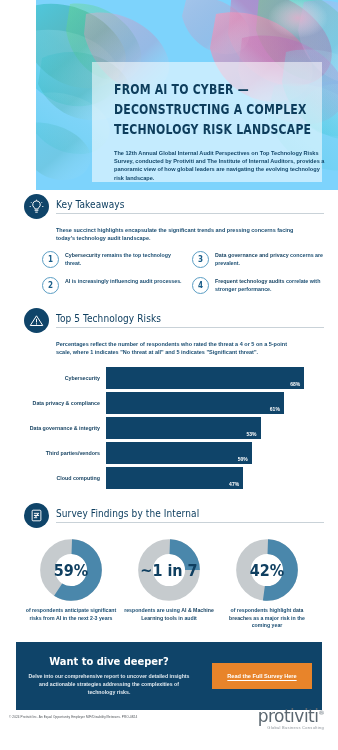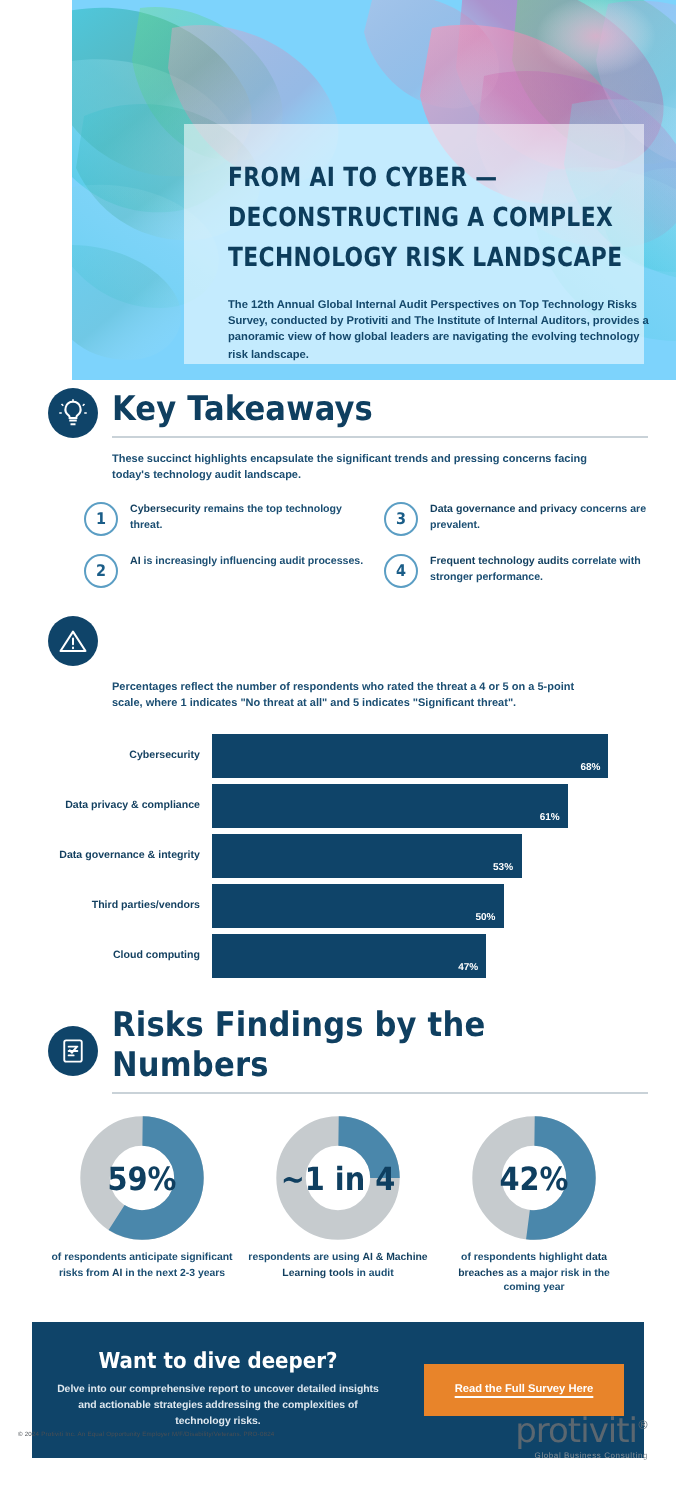--- a/index.html
+++ b/index.html
@@ -30,21 +30,21 @@
   .section { position: relative; padding: 0 14px; }
   .sec-head { display: flex; align-items: center; gap: 7px; margin-left: 10px; }
   .sec-icon {
     width: 25px; height: 25px; border-radius: 50%;
     background: #0f4469; flex: 0 0 25px;
     display: flex; align-items: center; justify-content: center;
   }
   .sec-title-wrap { flex: 1; padding-bottom: 3px; border-bottom: 1px solid #c9d2d8; }
   .sec-title {
     font-family: "DejaVu Sans Condensed", "Liberation Sans Narrow", "Liberation Sans", sans-serif;
-    font-weight: 700; color: #0f3f60; font-size: 17px; letter-spacing: .1px;
+    font-weight: 400; color: #0f3f60; font-size: 10px; letter-spacing: .1px;
   }
   .sec-desc {
     margin: 7px 0 0 42px; color: #1b4e72; font-size: 5.5px; line-height: 8px;
     font-weight: 600; width: 244px;
   }
 
   
   .takeaways { margin: 9px 0 0 28px; display: grid; grid-template-columns: 146px 146px; gap: 9px 4px; }
   .tk { display: flex; align-items: flex-start; gap: 6px; }
   .tk-num {
@@ -227,20 +227,23 @@
   </div>
 
   <div class="section" style="margin-top:14px;">
     <div class="sec-head">
       <div class="sec-icon">
         <svg width="15" height="15" viewBox="0 0 24 24" fill="none" stroke="#ffffff" stroke-width="1.6">
           <path d="M12 4.5 22 20H2z" stroke-linejoin="round"></path>
           <path d="M12 10v4.5M12 17.2v.6" stroke-linecap="round"></path>
         </svg>
       </div>
+      <div class="sec-title-wrap">
+        <div class="sec-title">Top 5 Technology Risks</div>
+      </div>
     </div>
     <div class="sec-desc">Percentages reflect the number of respondents who rated the threat a 4 or 5 on a 5-point scale, where 1 indicates "No threat at all" and 5 indicates "Significant threat".</div>
 
     <div class="chart">
       <div class="bar-row">
         <div class="bar-label">Cybersecurity</div>
         <div class="bar-track">
           <div class="bar-fill" style="width:94.4%">
             <span class="bar-val">68%</span>
           </div>
@@ -284,21 +287,21 @@
   <div class="section" style="margin-top:14px;">
     <div class="sec-head">
       <div class="sec-icon">
         <svg width="15" height="15" viewBox="0 0 24 24" fill="none" stroke="#ffffff" stroke-width="1.5">
           <rect x="5" y="3.5" width="14" height="17" rx="1.5"></rect>
           <path d="M8.5 8.5h7M8.5 12h7M8.5 15.5h4" stroke-linecap="round"></path>
           <path d="M9.5 11.5l1.6 1.8 3.4-4" stroke-width="1.7" stroke-linecap="round" stroke-linejoin="round"></path>
         </svg>
       </div>
       <div class="sec-title-wrap">
-        <div class="sec-title">Risks Findings by the Numbers</div>
+        <div class="sec-title">Survey Findings by the Internal</div>
       </div>
     </div>
 
     <div class="donuts">
       <div class="donut-col">
         <div class="donut-wrap">
           <svg width="62" height="62" viewBox="0 0 42 42">
             <circle cx="21" cy="21" r="15.9" fill="none" stroke="#c6cbce" stroke-width="10"></circle>
             <circle cx="21" cy="21" r="15.9" fill="none" stroke="#4a87ab" stroke-width="10" stroke-dasharray="59 41" stroke-dashoffset="25"></circle>
           </svg>
@@ -306,21 +309,21 @@
         </div>
         <div class="donut-cap"><span>of respondents anticipate significant risks from </span><b>AI</b><span> in the next 2-3 years</span></div>
       </div>
 
       <div class="donut-col">
         <div class="donut-wrap">
           <svg width="62" height="62" viewBox="0 0 42 42">
             <circle cx="21" cy="21" r="15.9" fill="none" stroke="#c6cbce" stroke-width="10"></circle>
             <circle cx="21" cy="21" r="15.9" fill="none" stroke="#4a87ab" stroke-width="10" stroke-dasharray="25 75" stroke-dashoffset="25"></circle>
           </svg>
-          <div class="donut-center">~1 in 4</div>
+          <div class="donut-center">~1 in 7</div>
         </div>
         <div class="donut-cap"><span>respondents are using </span><b>AI &amp; Machine Learning tools</b><span> in audit</span></div>
       </div>
 
       <div class="donut-col">
         <div class="donut-wrap">
           <svg width="62" height="62" viewBox="0 0 42 42">
             <circle cx="21" cy="21" r="15.9" fill="none" stroke="#c6cbce" stroke-width="10"></circle>
             <circle cx="21" cy="21" r="15.9" fill="none" stroke="#4a87ab" stroke-width="10" stroke-dasharray="52 48" stroke-dashoffset="25"></circle>
           </svg>

